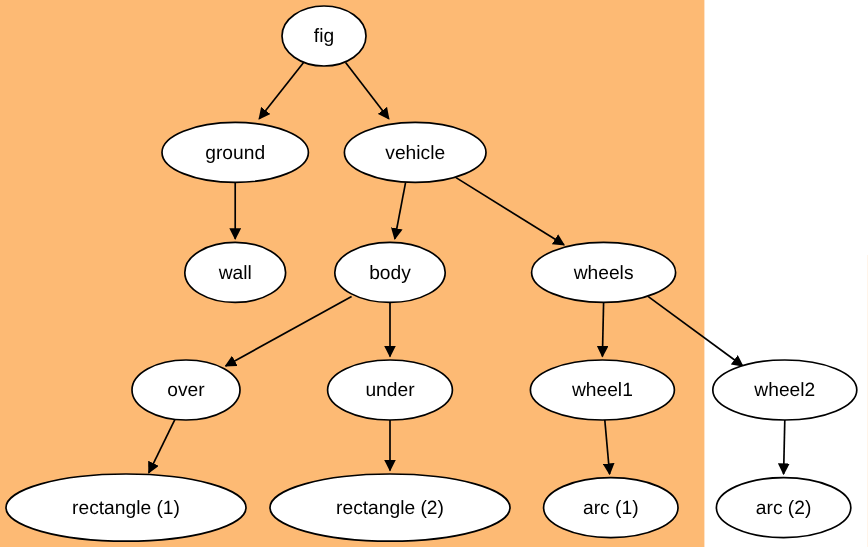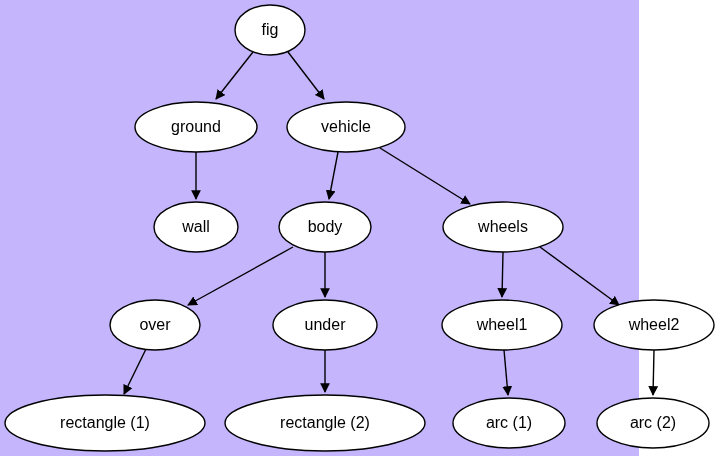--- a/index.html
+++ b/index.html
@@ -8,23 +8,23 @@
     background: #ffffff;
   }
   body {
     width: 723px;
     height: 456px;
     font-family: "Liberation Sans", sans-serif;
     overflow: hidden;
   }
   #graph-root {
     position: relative;
-    width: 639px;
+    width: 587px;
     height: 456px;
-    background: #c4b5fd;
+    background: #fdba74;
   }
   svg#graph-svg {
     display: block;
     width: 723px;
     height: 456px;
   }
   .node-ellipse {
     fill: #ffffff;
     stroke: #000000;
     stroke-width: 1.4;

